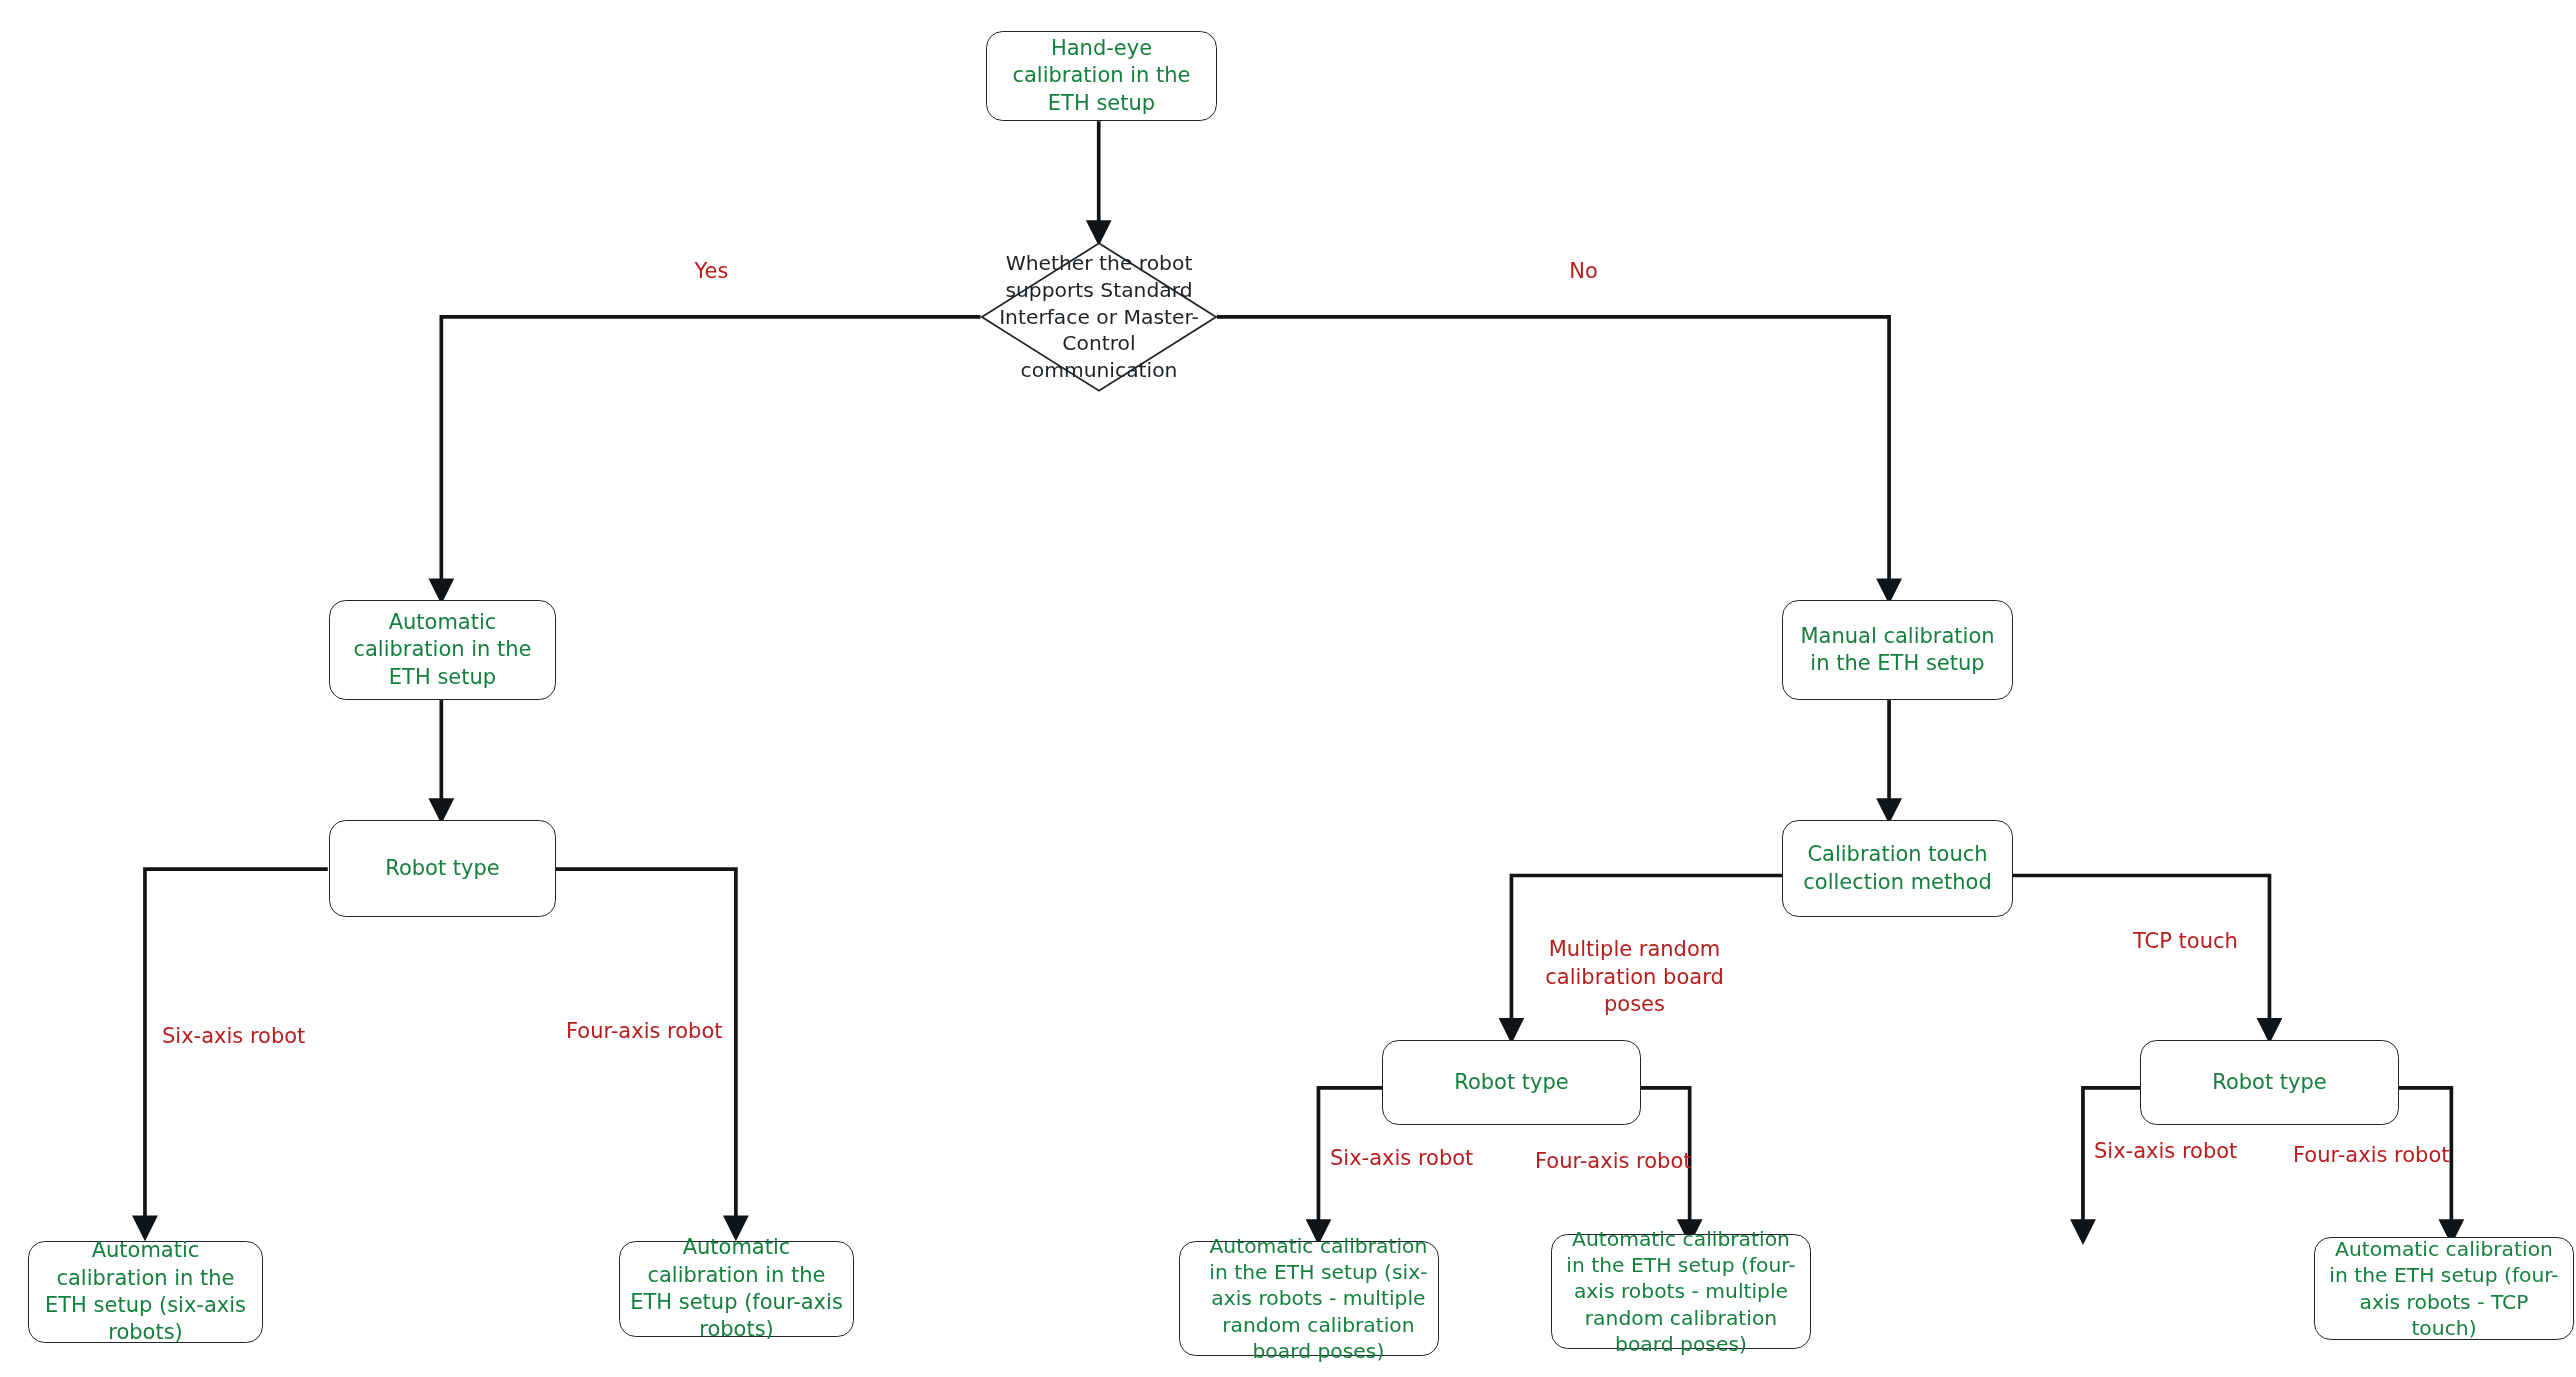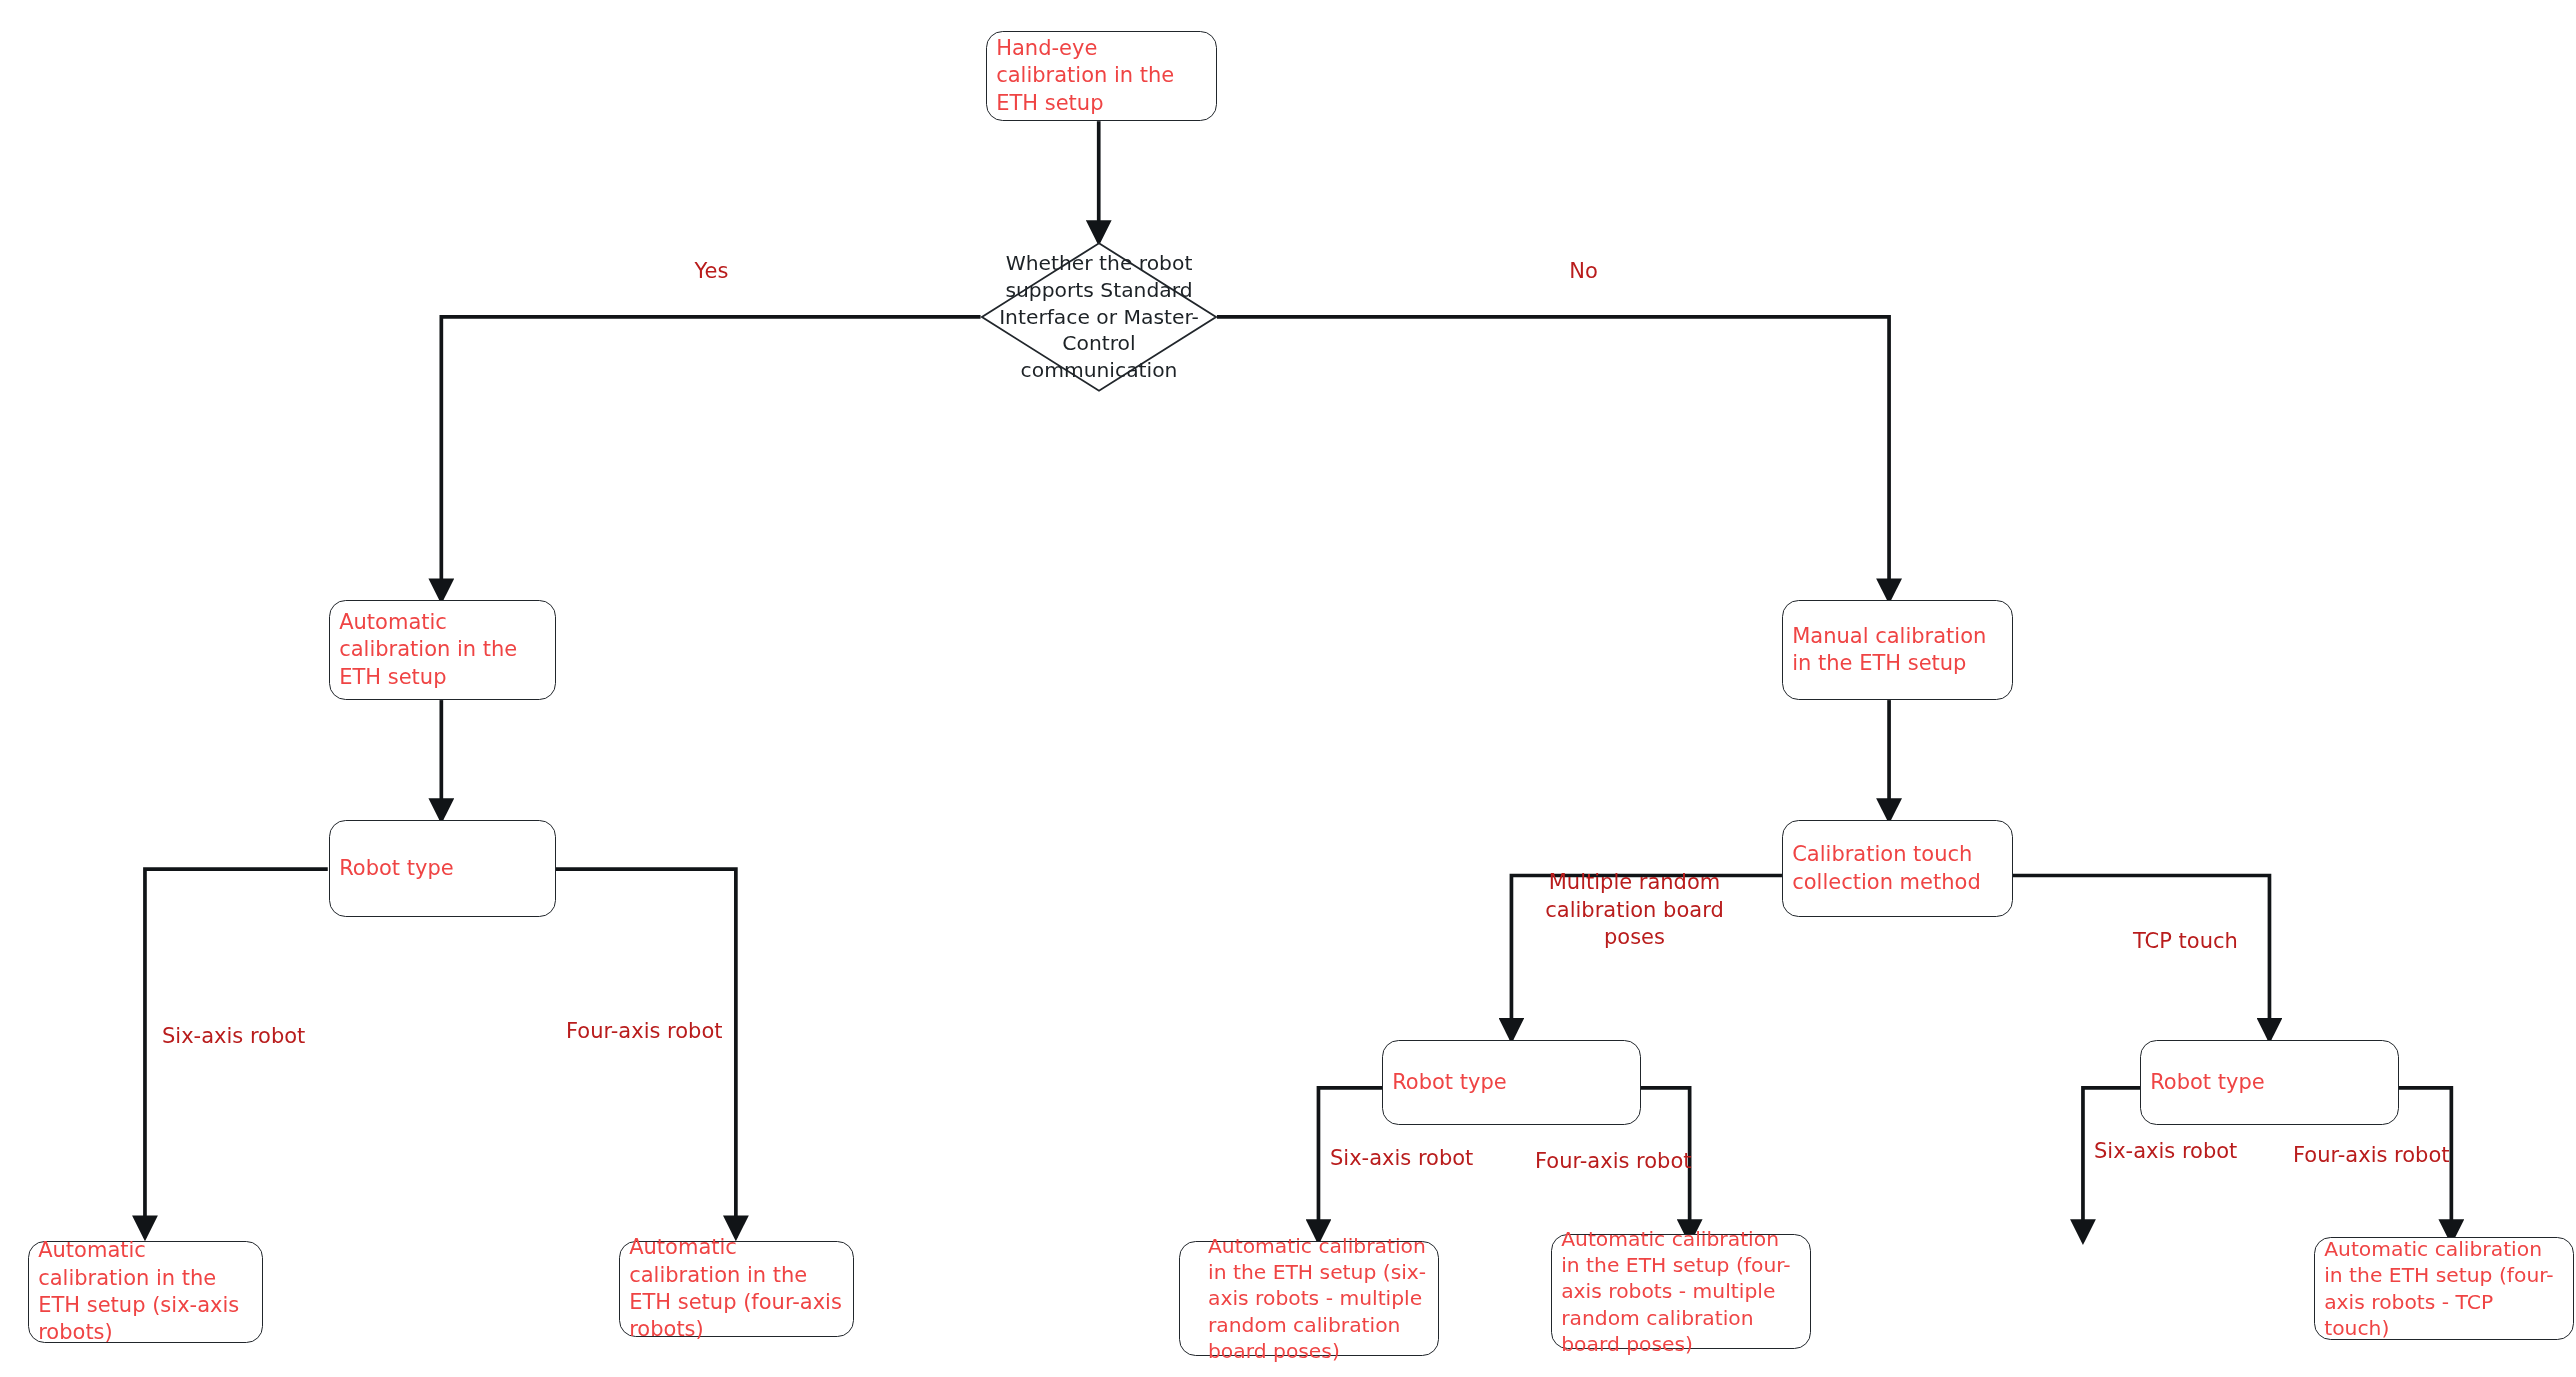--- a/index.html
+++ b/index.html
@@ -25,21 +25,22 @@
   }
   .node {
     position: absolute;
     box-sizing: border-box;
     background: #ffffff;
     border: 1.8px solid #21262b;
     border-radius: 16.6px;
     display: flex;
     align-items: center;
     justify-content: center;
-    color: #ef4444;
+    text-align: center;
+    color: #15803d;
     font-size: 21px;
     line-height: 1.30;
     padding: 5.5px 9.2px;
     z-index: 3;
   }
   .node span {
     display: block;
     width: 100%;
   }
   .diamond-wrap {
@@ -154,21 +155,21 @@
   </div>
 
   <div class="node" style="left:1782px; top:600px; width:231px; height:100px;">
     <span>Manual calibration in the ETH setup</span>
   </div>
 
   <div class="node" style="left:1782px; top:820px; width:231px; height:97px;">
     <span>Calibration touch collection method</span>
   </div>
 
-  <div class="edge-label center" style="left:1519px; top:869px; width:231px;">Multiple random
+  <div class="edge-label center" style="left:1519px; top:936px; width:231px;">Multiple random
 calibration board
 poses</div>
   <div class="edge-label left" style="left:2133px; top:928px; width:203px;">TCP touch</div>
 
   <div class="node" style="left:1382px; top:1040px; width:259px; height:85px;">
     <span>Robot type</span>
   </div>
 
   <div class="node" style="left:2140px; top:1040px; width:259px; height:85px;">
     <span>Robot type</span>

